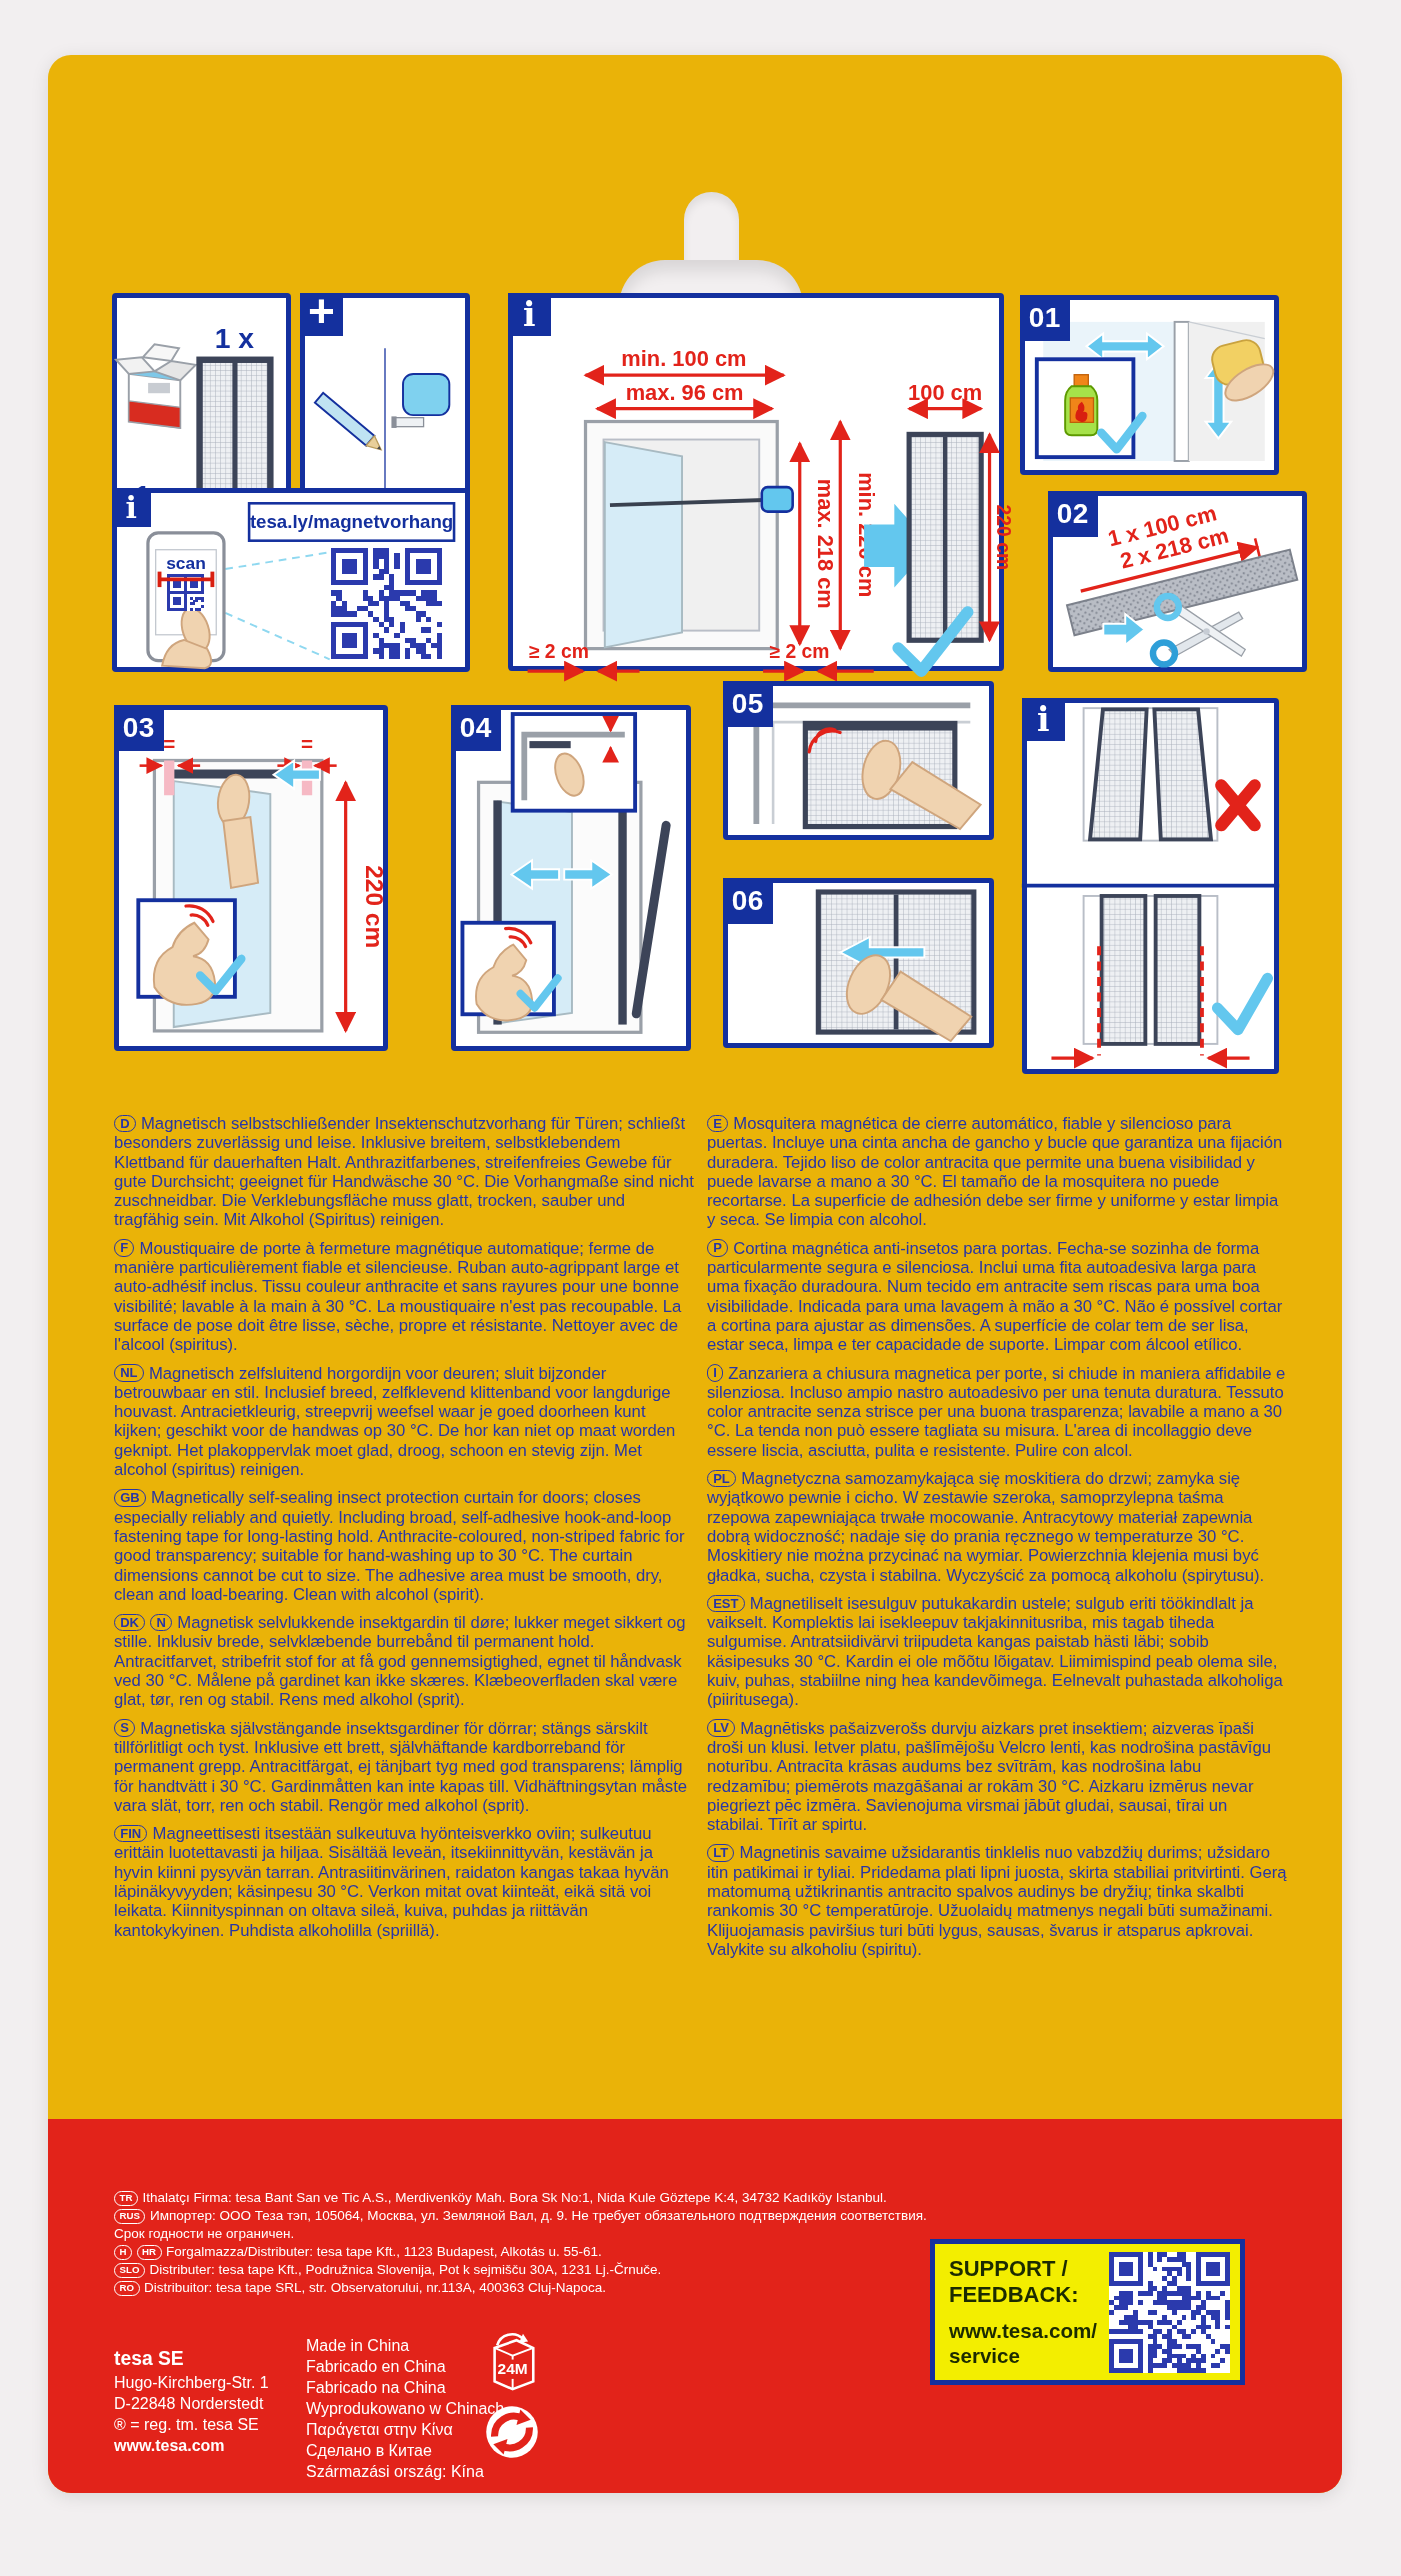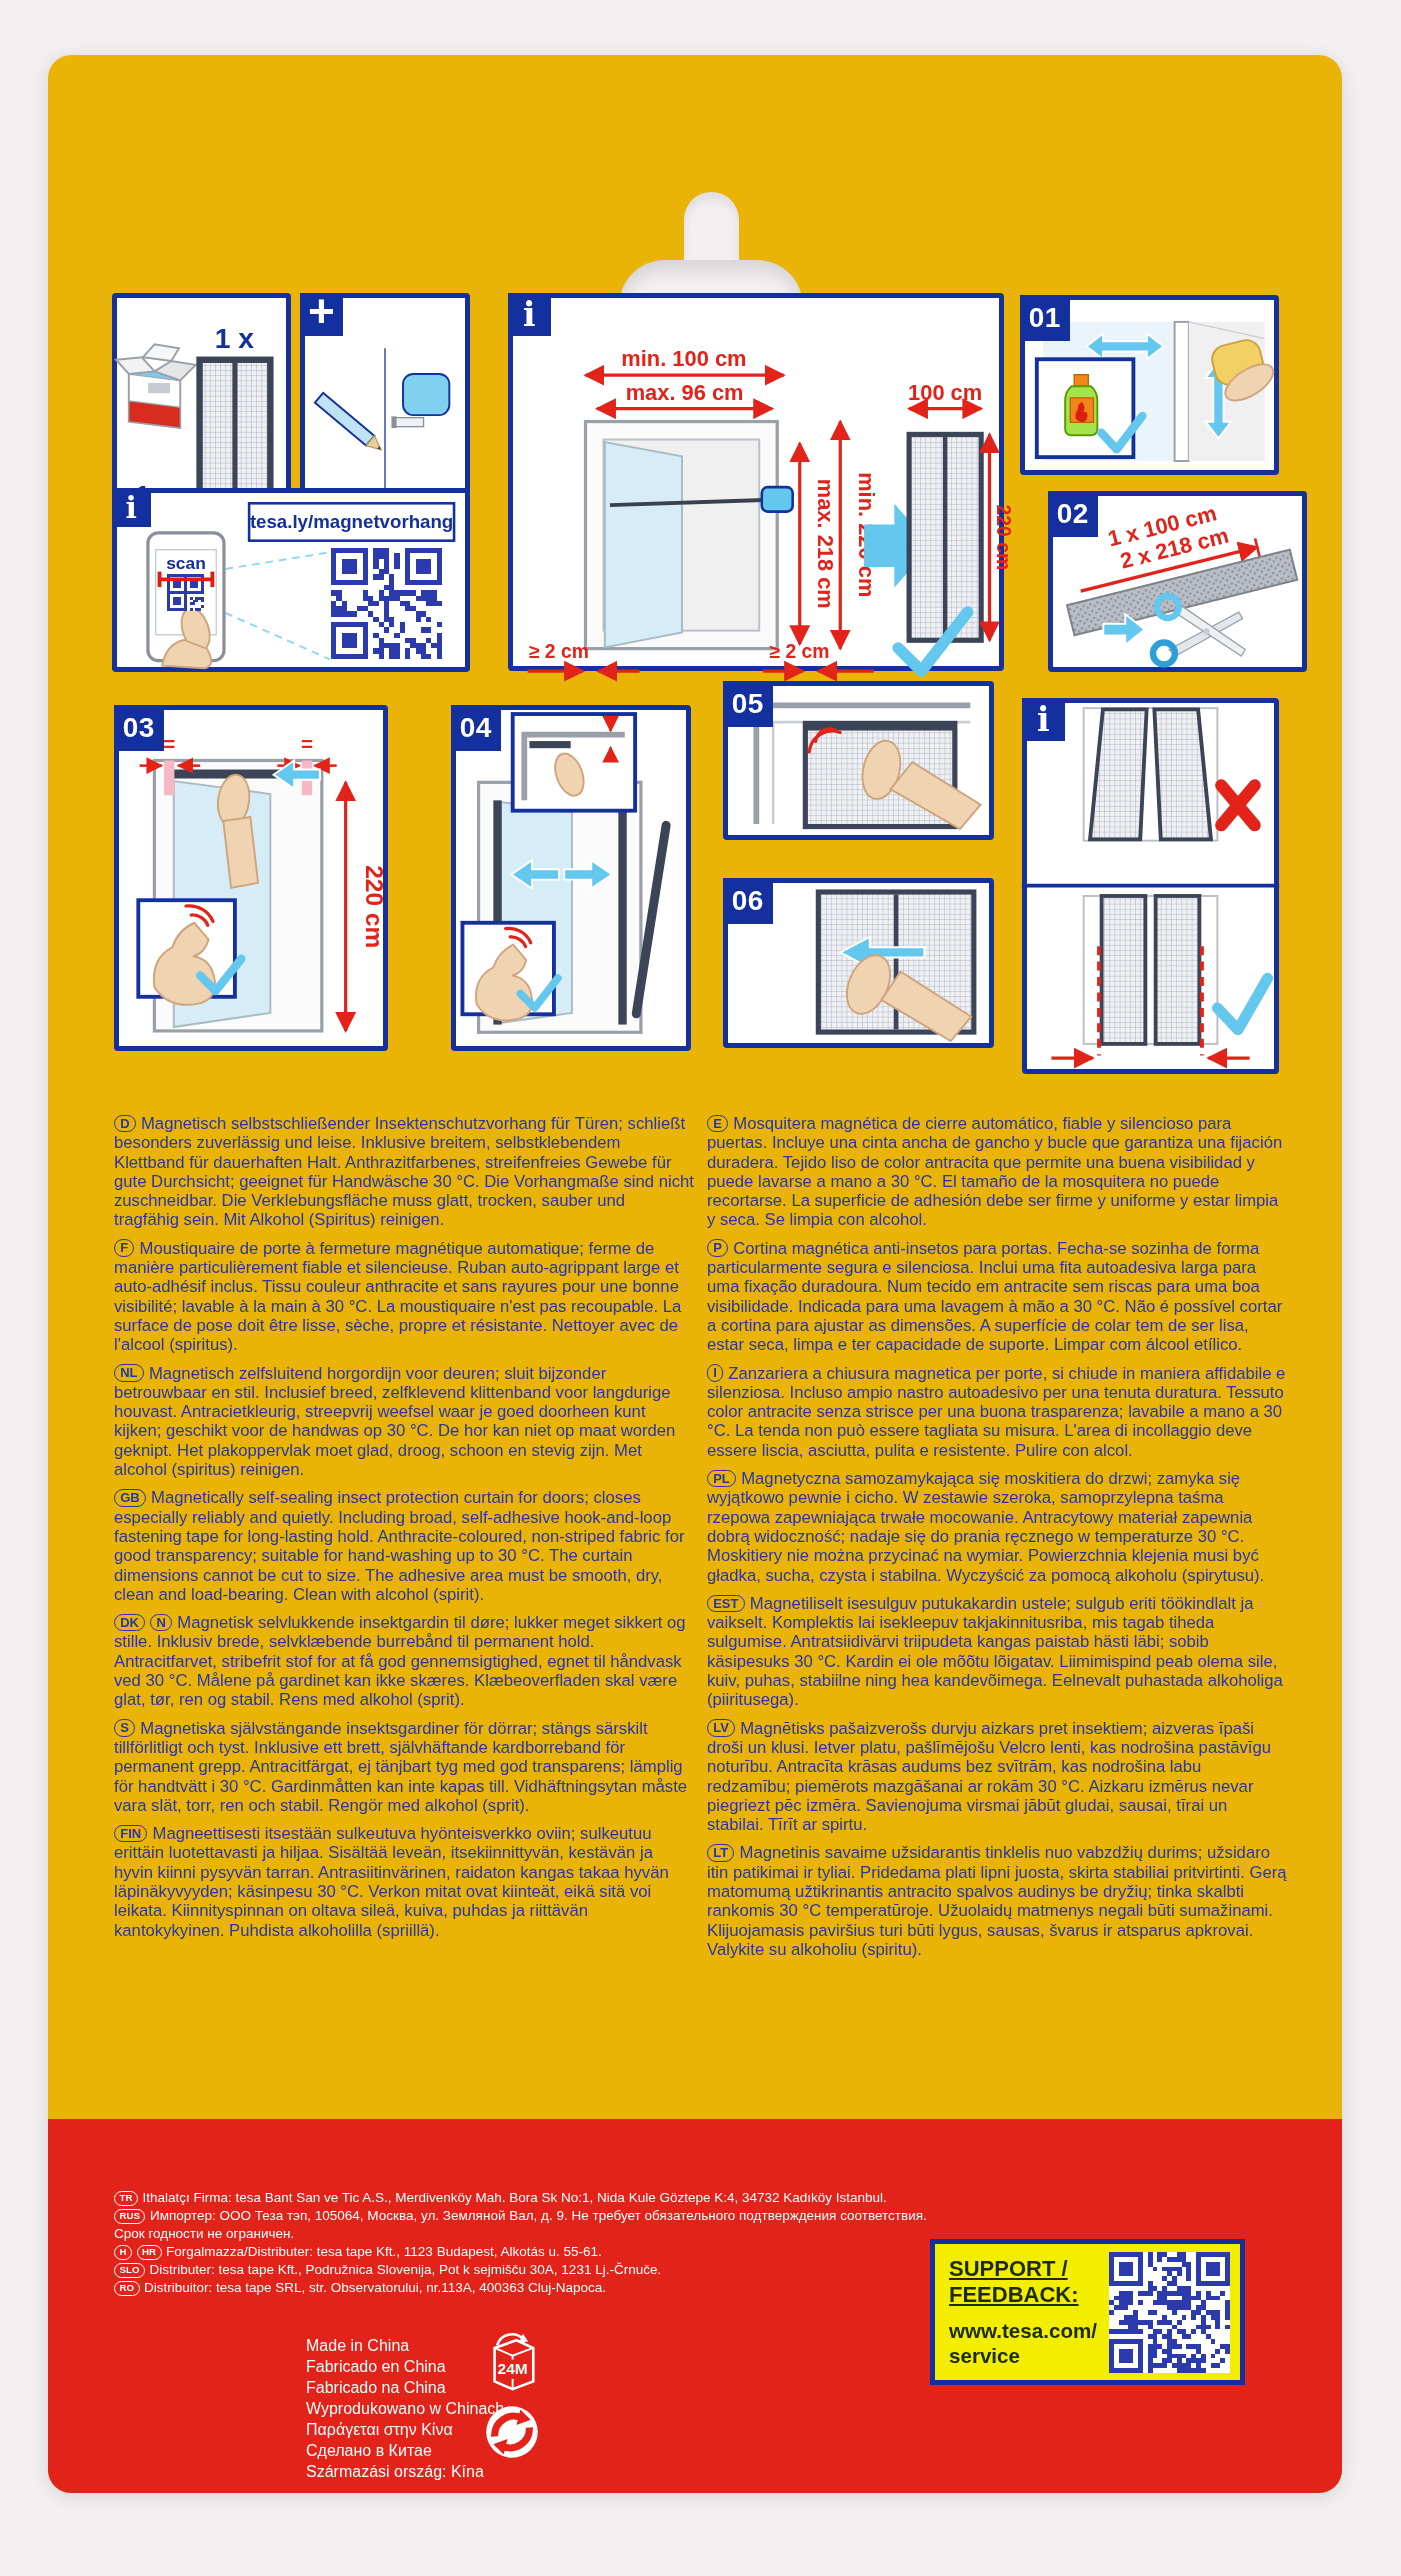--- a/index.html
+++ b/index.html
@@ -27,21 +27,21 @@
   .band{position:absolute;left:0;top:2064px;width:1294px;height:374px;background:var(--red);border-radius:0 0 23px 23px;color:#fff;}
   .dist{position:absolute;left:66px;top:70px;width:831px;font-size:13.5px;line-height:18px;}
   .dist p{margin:0;}
   .wbadge{display:inline-block;border:1.3px solid #fff;border-radius:643px;font-size:9.7px;line-height:12.2px;padding:0 4.5px;margin-right:4.5px;font-weight:700;vertical-align:0.6px;white-space:nowrap;}
   .company{position:absolute;left:66px;top:227px;font-size:16px;line-height:21px;}
   .company .name{font-weight:700;font-size:19.3px;line-height:26px;}
   .company .web{font-weight:700;}
   .origin{position:absolute;left:258px;top:216px;font-size:16px;line-height:21px;}
   .ficons{position:absolute;left:435px;top:207px;width:64px;}
   .support{position:absolute;left:882px;top:120px;width:315px;height:146px;background:var(--yellow);border:5.2px solid var(--blue);box-sizing:border-box;}
-  .support .title{position:absolute;left:14px;top:11.6px;width:155px;font-weight:700;font-size:22px;line-height:26.4px;color:#1c2b00;text-decoration:underline;}
+  .support .title{position:absolute;left:14px;top:11.6px;width:155px;font-weight:700;font-size:22px;line-height:26.4px;color:#1c2b00;}
   .support .url{position:absolute;left:14px;top:75px;font-weight:700;font-size:20.6px;line-height:24.5px;color:#1c2b00;}
   .support .url span{display:block;}
   .support svg.qr{position:absolute;right:10.3px;top:8.4px;background:#fff;}
   svg.qr{shape-rendering:crispEdges;}
   .dim{fill:var(--red);font-weight:700;font-family:"Liberation Sans",sans-serif;}
   .bluebold{fill:var(--blue);font-weight:700;font-family:"Liberation Sans",sans-serif;}
 </style>
 </head>
 <body>
 
@@ -537,20 +537,27 @@
 
     <div class="band">
       <div class="dist">
         <p><span class="wbadge">TR</span><span>Ithalatçı Firma: tesa Bant San ve Tic A.S., Merdivenköy Mah. Bora Sk No:1, Nida Kule Göztepe K:4, 34732 Kadıköy Istanbul.</span></p>
         <p><span class="wbadge">RUS</span><span>Импортер: ООО Теза тэп, 105064, Москва, ул. Земляной Вал, д. 9. Не требует обязательного подтверждения соответствия. Срок годности не ограничен.</span></p>
         <p><span class="wbadge">H</span><span class="wbadge">HR</span><span>Forgalmazza/Distributer: tesa tape Kft., 1123 Budapest, Alkotás u. 55-61.</span></p>
         <p><span class="wbadge">SLO</span><span>Distributer: tesa tape Kft., Podružnica Slovenija, Pot k sejmišču 30A, 1231 Lj.-Črnuče.</span></p>
         <p><span class="wbadge">RO</span><span>Distribuitor: tesa tape SRL, str. Observatorului, nr.113A, 400363 Cluj-Napoca.</span></p>
       </div>
 
+      <div class="company">
+        <div class="name">tesa SE</div>
+        <div>Hugo-Kirchberg-Str. 1</div>
+        <div>D-22848 Norderstedt</div>
+        <div>® = reg. tm. tesa SE</div>
+        <div class="web">www.tesa.com</div>
+      </div>
 
       <div class="origin">
         <div>Made in China</div>
         <div>Fabricado en China</div>
         <div>Fabricado na China</div>
         <div>Wyprodukowano w Chinach</div>
         <div>Παράγεται στην Κίνα</div>
         <div>Сделано в Китае</div>
         <div>Származási ország: Kína</div>
       </div>

